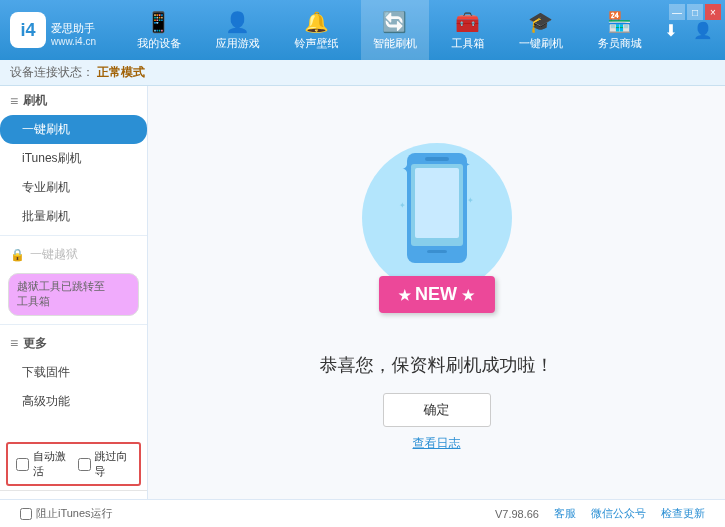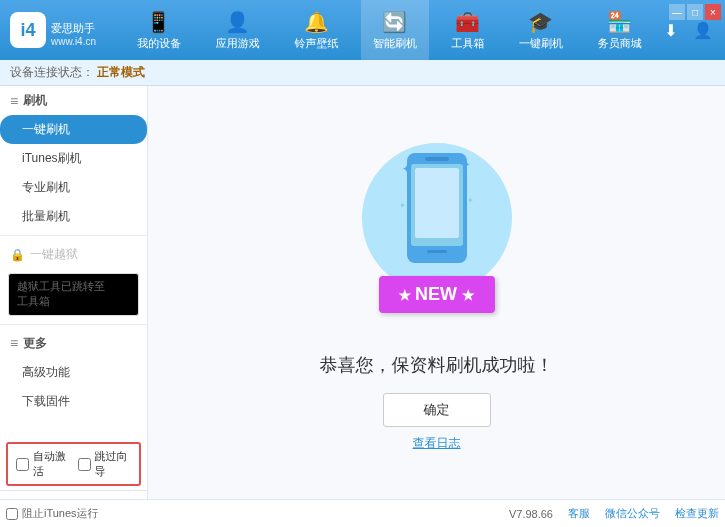--- a/index.html
+++ b/index.html
@@ -119,23 +119,23 @@
     .sidebar-item.active {
       background: #2b8fd4;
       color: #ffffff;
       border-radius: 13px;
     }
     .sidebar-divider { height: 1px; background: #e5eef7; margin: 4px 0; }
     .sidebar-disabled { color: #bbb; display: flex; align-items: center; padding: 6px 10px; }
     .sidebar-disabled .s-icon { margin-right: 5px; }
     .notice-box {
       margin: 4px 8px;
-      background: #000000;
+      background: #f0abfc;
       border: 1px solid #ddd;
-      border-radius: 3px;
+      border-radius: 10px;
       padding: 5px 8px;
       font-size: 11px;
       color: #666;
       line-height: 1.4;
     }
     .sidebar-bottom {
       margin-top: auto;
       padding-bottom: 4px;
     }
     .auto-activate-row {
@@ -185,21 +185,21 @@
       position: absolute;
       top: 15px;
       left: 50%;
       transform: translateX(-50%);
     }
     .new-banner {
       position: absolute;
       bottom: 20px;
       left: 50%;
       transform: translateX(-50%);
-      background: #d946ef;
+      background: #ec4899;
       color: #fff;
       font-weight: bold;
       font-size: 18px;
       padding: 8px 20px;
       border-radius: 4px;
       white-space: nowrap;
       box-shadow: 2px 2px 5px rgba(0,0,0,0.2);
     }
     .new-banner::before {
       content: '★ ';
@@ -231,21 +231,21 @@
       text-decoration: underline;
     }
 
     
     .footer {
       height: 28px;
       background: #fff;
       border-top: 1px solid #dce8f5;
       display: flex;
       align-items: center;
-      padding: 0 6px;
+      padding: 0 20px;
       font-size: 11px;
       color: #666;
     }
     .footer-left { display: flex; align-items: center; gap: 4px; }
     .footer-left input[type=checkbox] { width: 12px; height: 12px; }
     .footer-right { margin-left: auto; display: flex; align-items: center; gap: 15px; color: #555; justify-content: center; }
     .footer-version { color: #666; }
     .footer-link { color: #2b8fd4; cursor: pointer; }
   </style>
 </head>
@@ -340,24 +340,24 @@
       越狱工具已跳转至<br>工具箱
     </div>
 
     <div class="sidebar-divider"></div>
 
     <div class="sidebar-section-header">
       <span class="s-icon">≡</span>
       <span>更多</span>
     </div>
     <div class="sidebar-item">
+      <span>下载固件</span>
+    </div>
+    <div class="sidebar-item">
       <span>高级功能</span>
-    </div>
-    <div class="sidebar-item">
-      <span>下载固件</span>
     </div>
 
     <div class="sidebar-bottom">
       <div class="auto-activate-row">
         <input type="checkbox" style="">
         <label>自动激活</label>
         <input type="checkbox" style="margin-left: 4px;">
         <label>跳过向导</label>
       </div>
       <div class="divider-line"></div>

